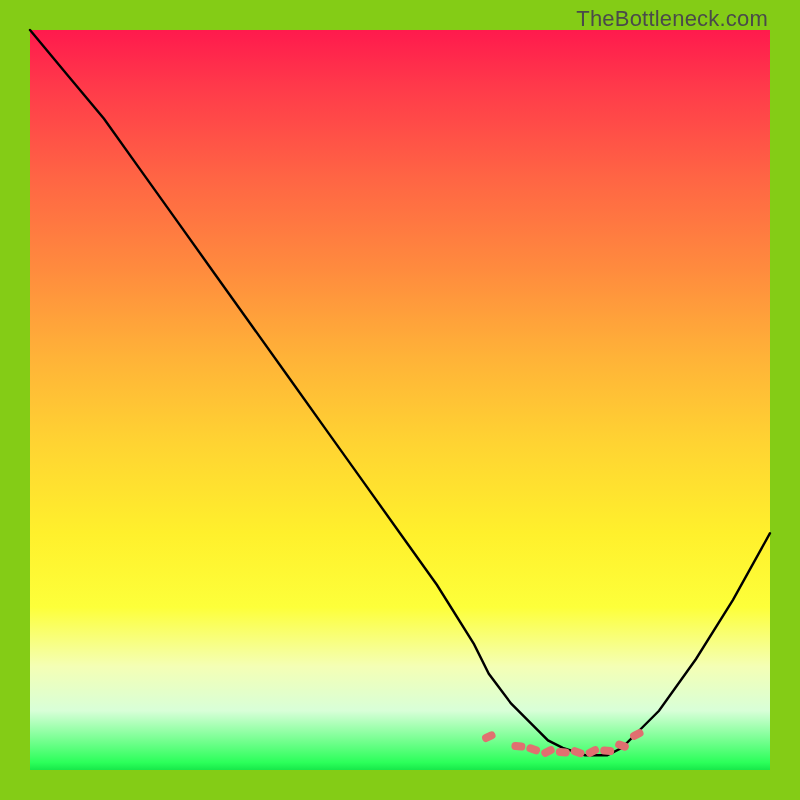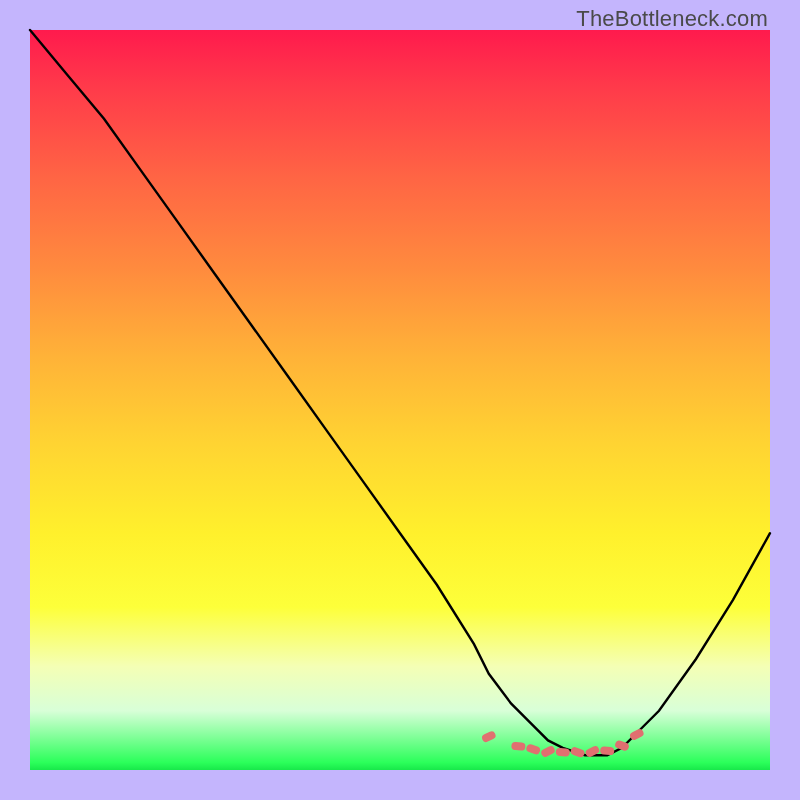--- a/index.html
+++ b/index.html
@@ -8,21 +8,21 @@
     width: 800px;
     height: 800px;
     background: #000;
     overflow: hidden;
     font-family: Arial, Helvetica, sans-serif;
   }
   .frame {
     position: absolute;
     left: 0; top: 0;
     width: 800px; height: 800px;
-    background: #c4b5fd;
+    background: #84cc16;
   }
   .plot-area {
     position: absolute;
     left: 30px;
     top: 30px;
     width: 740px;
     height: 740px;
     background: linear-gradient(to bottom,
       #ff1a4d 0%,
       #ff3b4a 8%,

